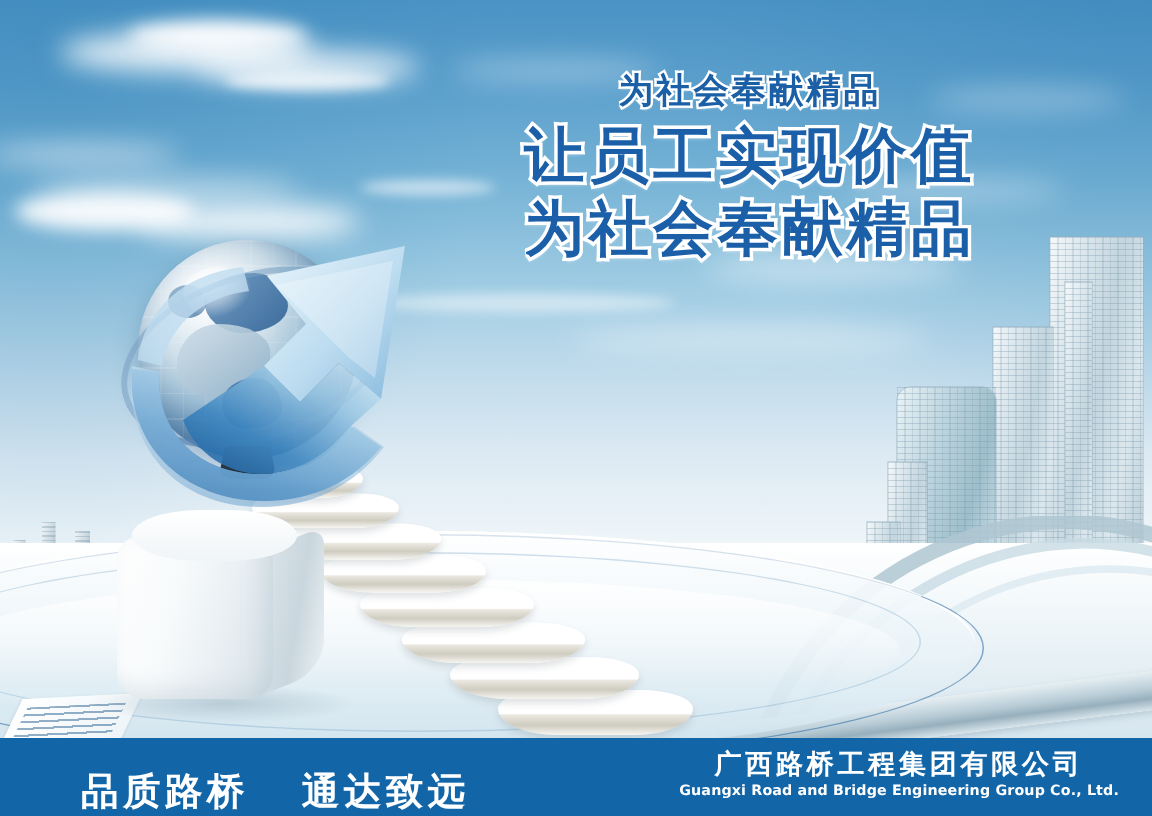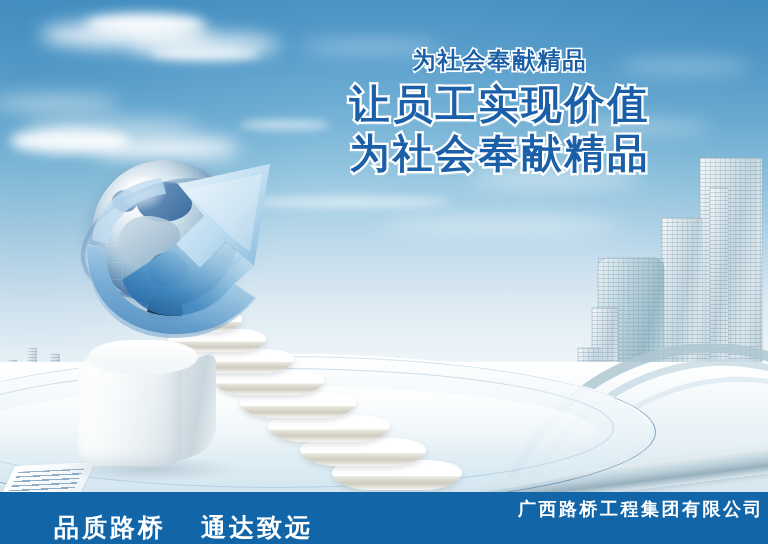--- a/index.html
+++ b/index.html
@@ -261,21 +261,21 @@
     position:absolute;left:0;bottom:0;width:768px;height:52px;z-index:50;
     background:#1266a8;
   }
   .slogan{
     position:absolute;left:54px;top:19px;
     font-family:"DejaVu Sans", sans-serif;
     font-weight:bold;font-size:25px;letter-spacing:3px;color:#ffffff;
     white-space:pre;
   }
   .company{
-    position:absolute;right:4px;top:6px;text-align:center;
+    position:absolute;right:22px;top:6px;text-align:center;
   }
   .company-cn{
     font-family:"Liberation Serif", serif;
     font-weight:bold;font-size:18px;letter-spacing:2.5px;color:#ffffff;
     line-height:1.3;
   }
   .company-en{
     font-family:"DejaVu Sans", sans-serif;
     font-weight:bold;font-size:9.5px;letter-spacing:.1px;color:#ffffff;
     margin-top:1px;
@@ -477,16 +477,17 @@
       <path d="M126,42 L204,26 L192,104 L174,90 Z" fill="#ffffff" opacity="0.28"></path>
 
       <path d="M34,92 C38,58 66,34 104,30 L108,46 C76,50 54,70 50,96 Z" fill="#bfdcf0" opacity="0.8"></path>
     </svg>
   </div>
 
   <div class="bottombar">
     <div class="slogan">品质路桥   通达致远</div>
     <div class="company">
       <div class="company-cn">广西路桥工程集团有限公司</div>
+      <div class="company-en">Guangxi Road and Bridge Engineering Group Co., Ltd.</div>
     </div>
   </div>
 
 </div>
 
 </body></html>

